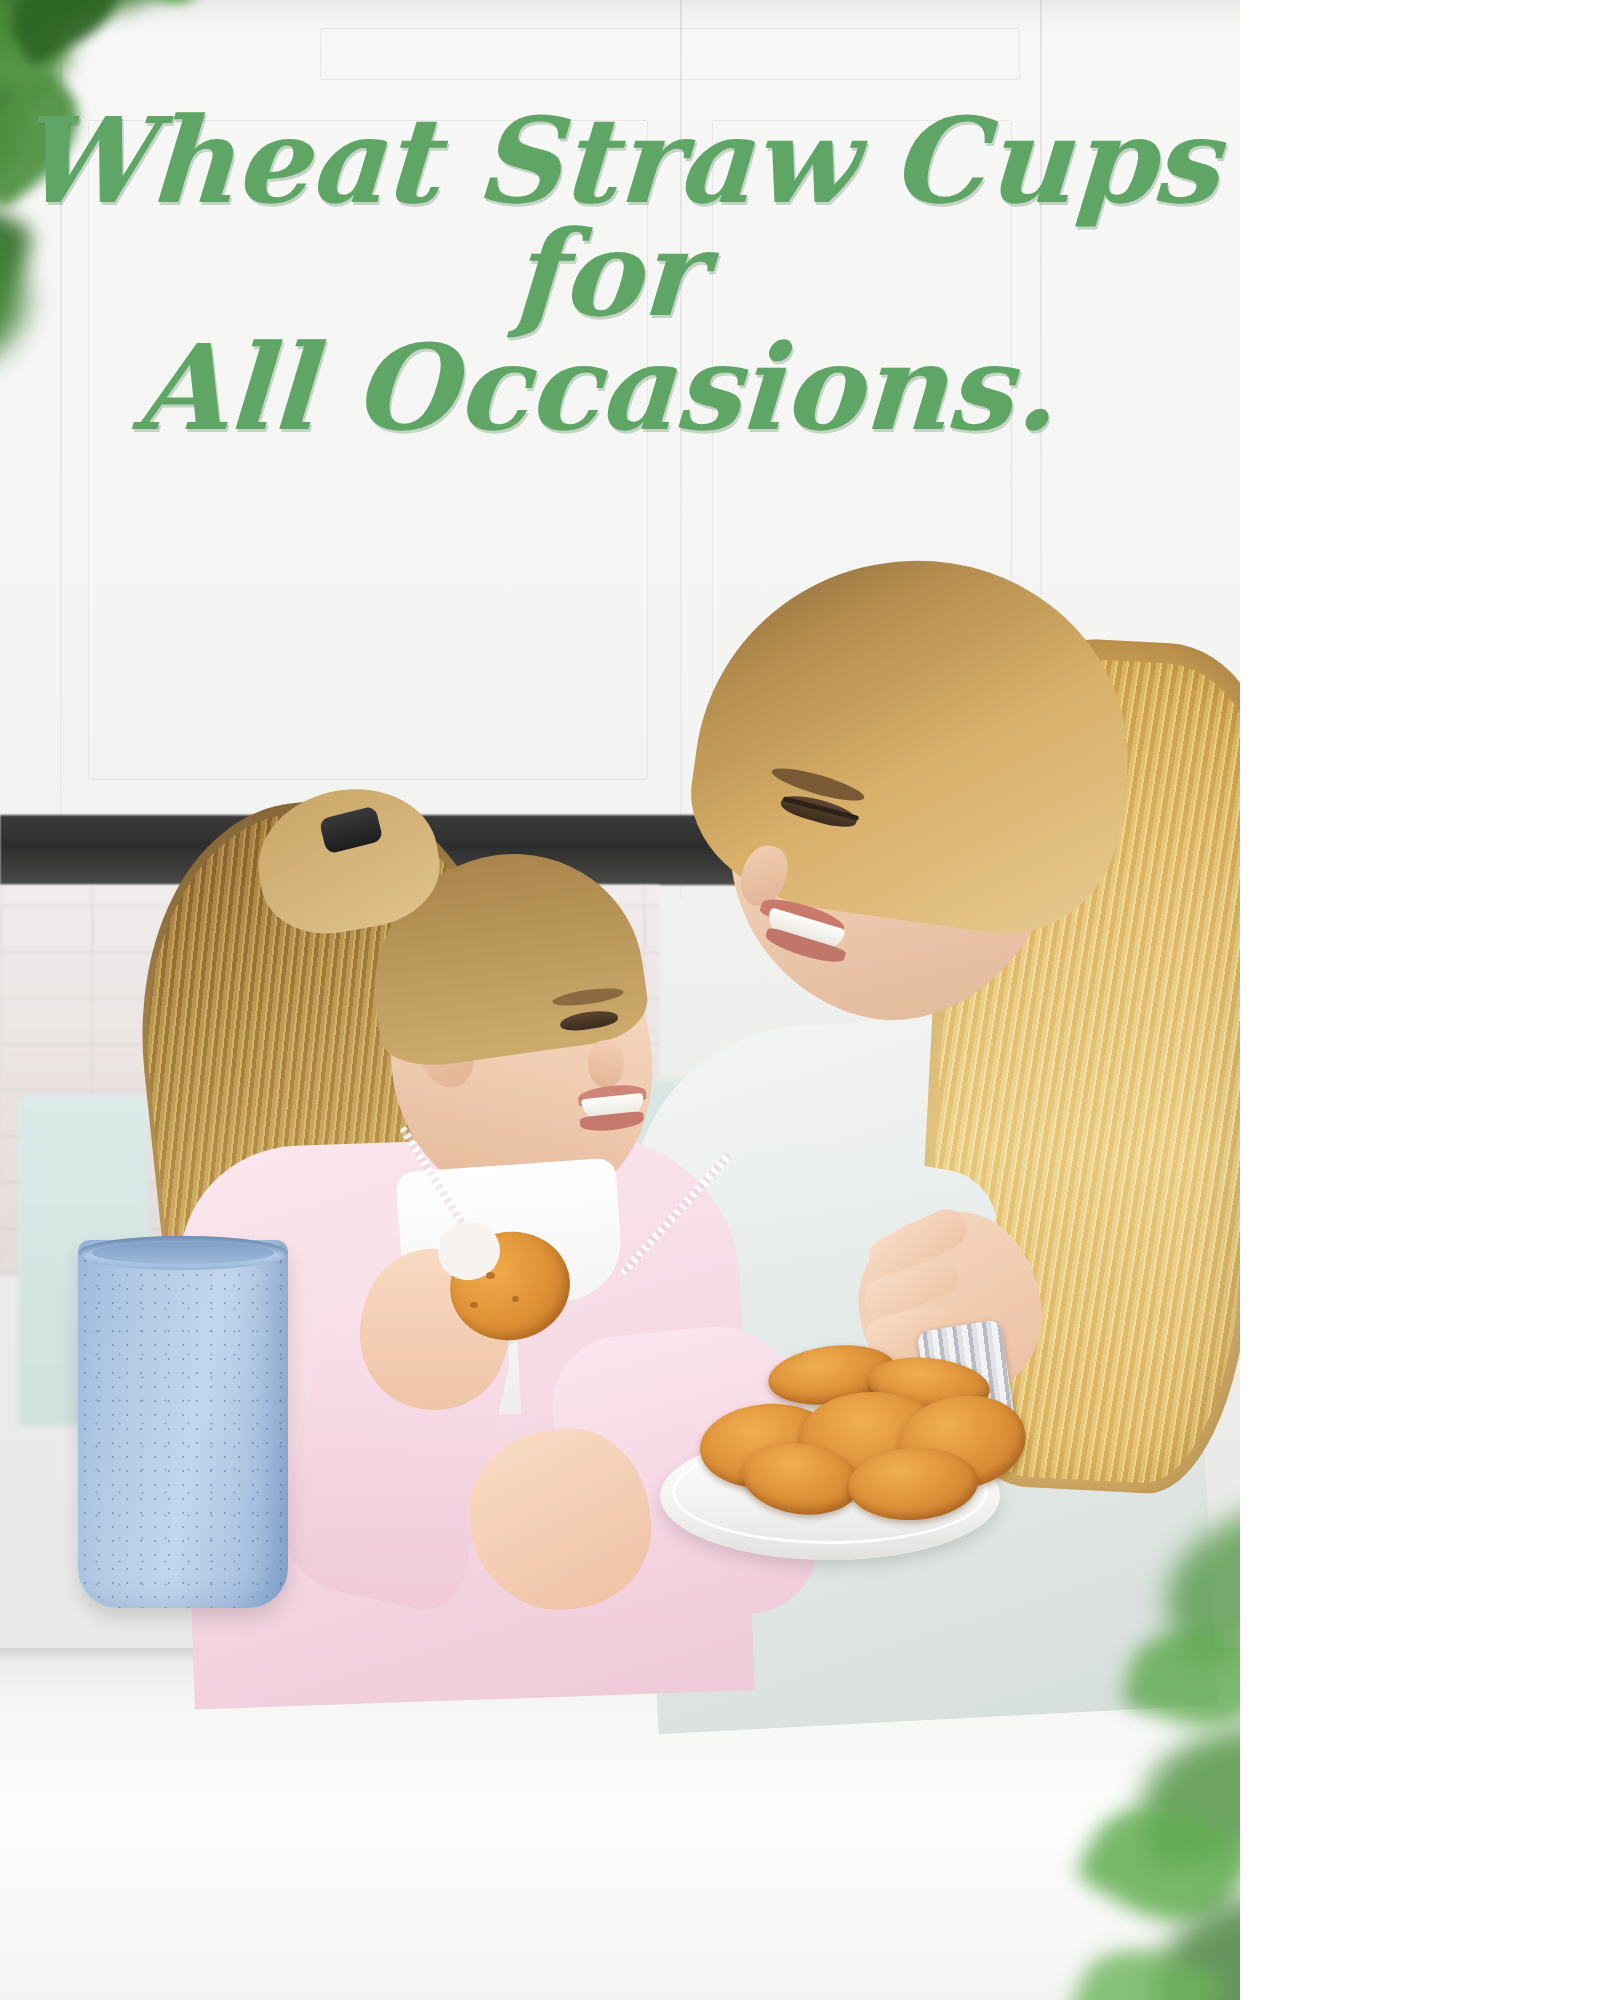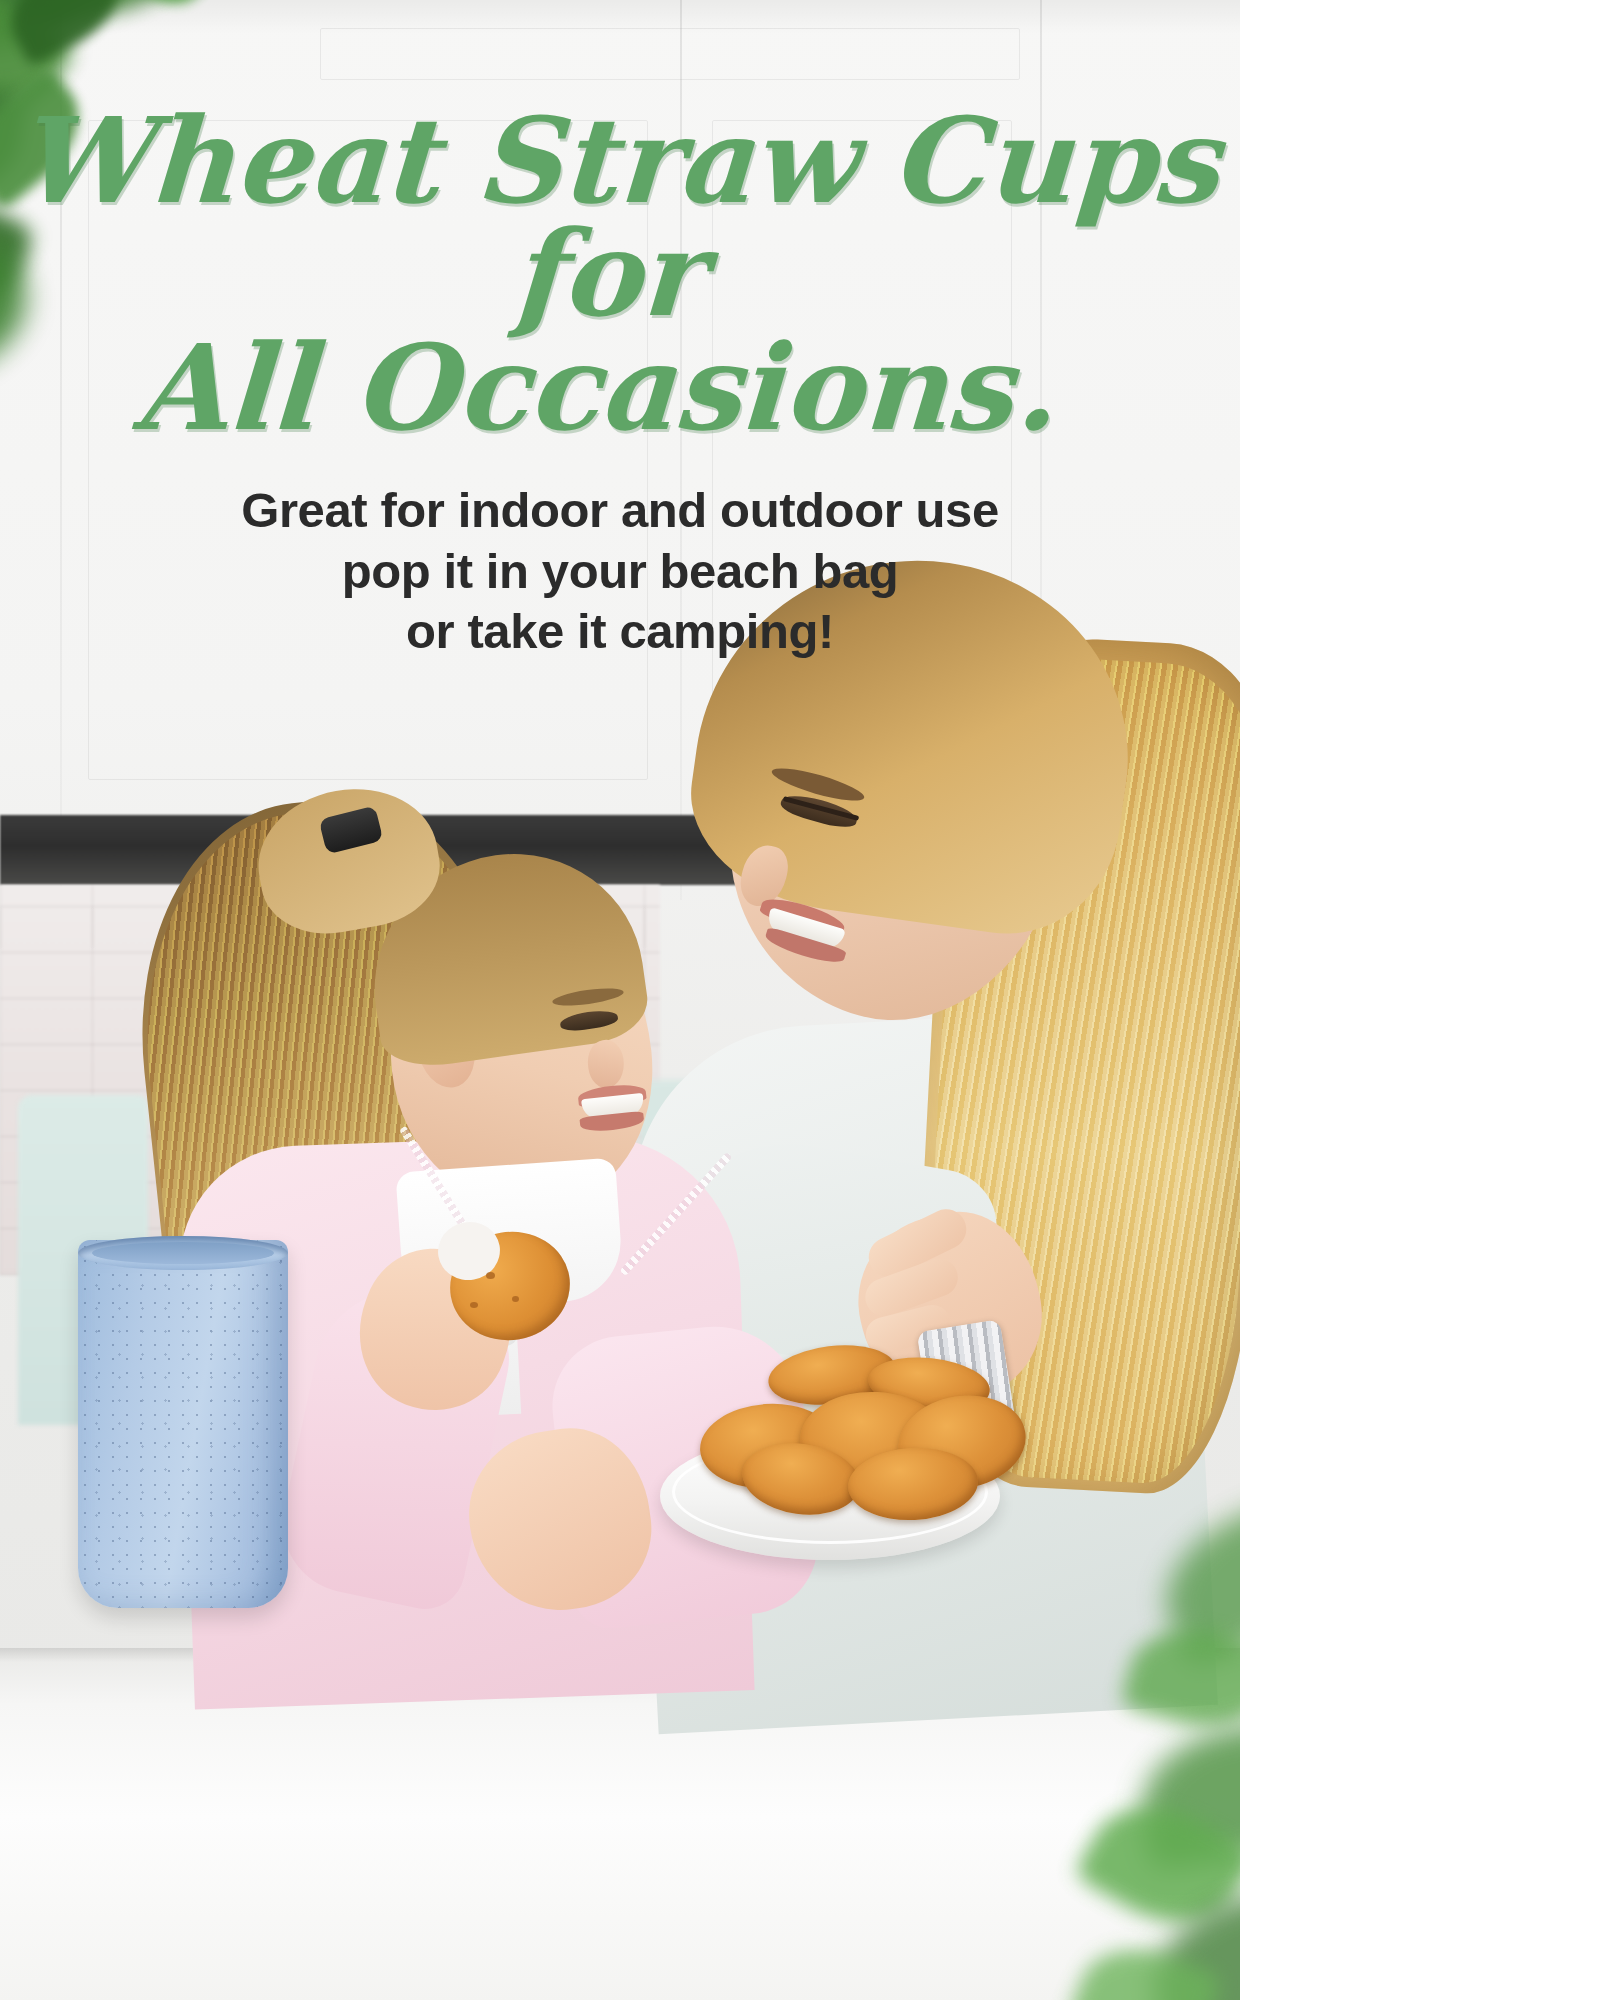--- a/index.html
+++ b/index.html
@@ -443,20 +443,15 @@
     <div class="leaf s2" style="right:40px;top:330px;width:150px;height:110px;background:#62ad51;transform:rotate(30deg);opacity:.85;"></div>
     <div class="leaf s3" style="right:-60px;top:420px;width:190px;height:140px;background:#437f38;transform:rotate(-14deg);opacity:.8;"></div>
     <div class="leaf s2" style="right:70px;top:470px;width:130px;height:95px;background:#6db45b;transform:rotate(22deg);opacity:.8;"></div>
   </div>
 
   <div class="text-wrap">
     <h1 class="headline">
       <span class="l1">Wheat Straw Cups for</span>
       <span class="l2">All Occasions.</span>
     </h1>
-    <p class="subhead">
-      <span>Great for indoor and outdoor use</span>
-      <span>pop it in your beach bag</span>
-      <span>or take it camping!</span>
-    </p>
   </div>
 
 </div>
 
 </body></html>

